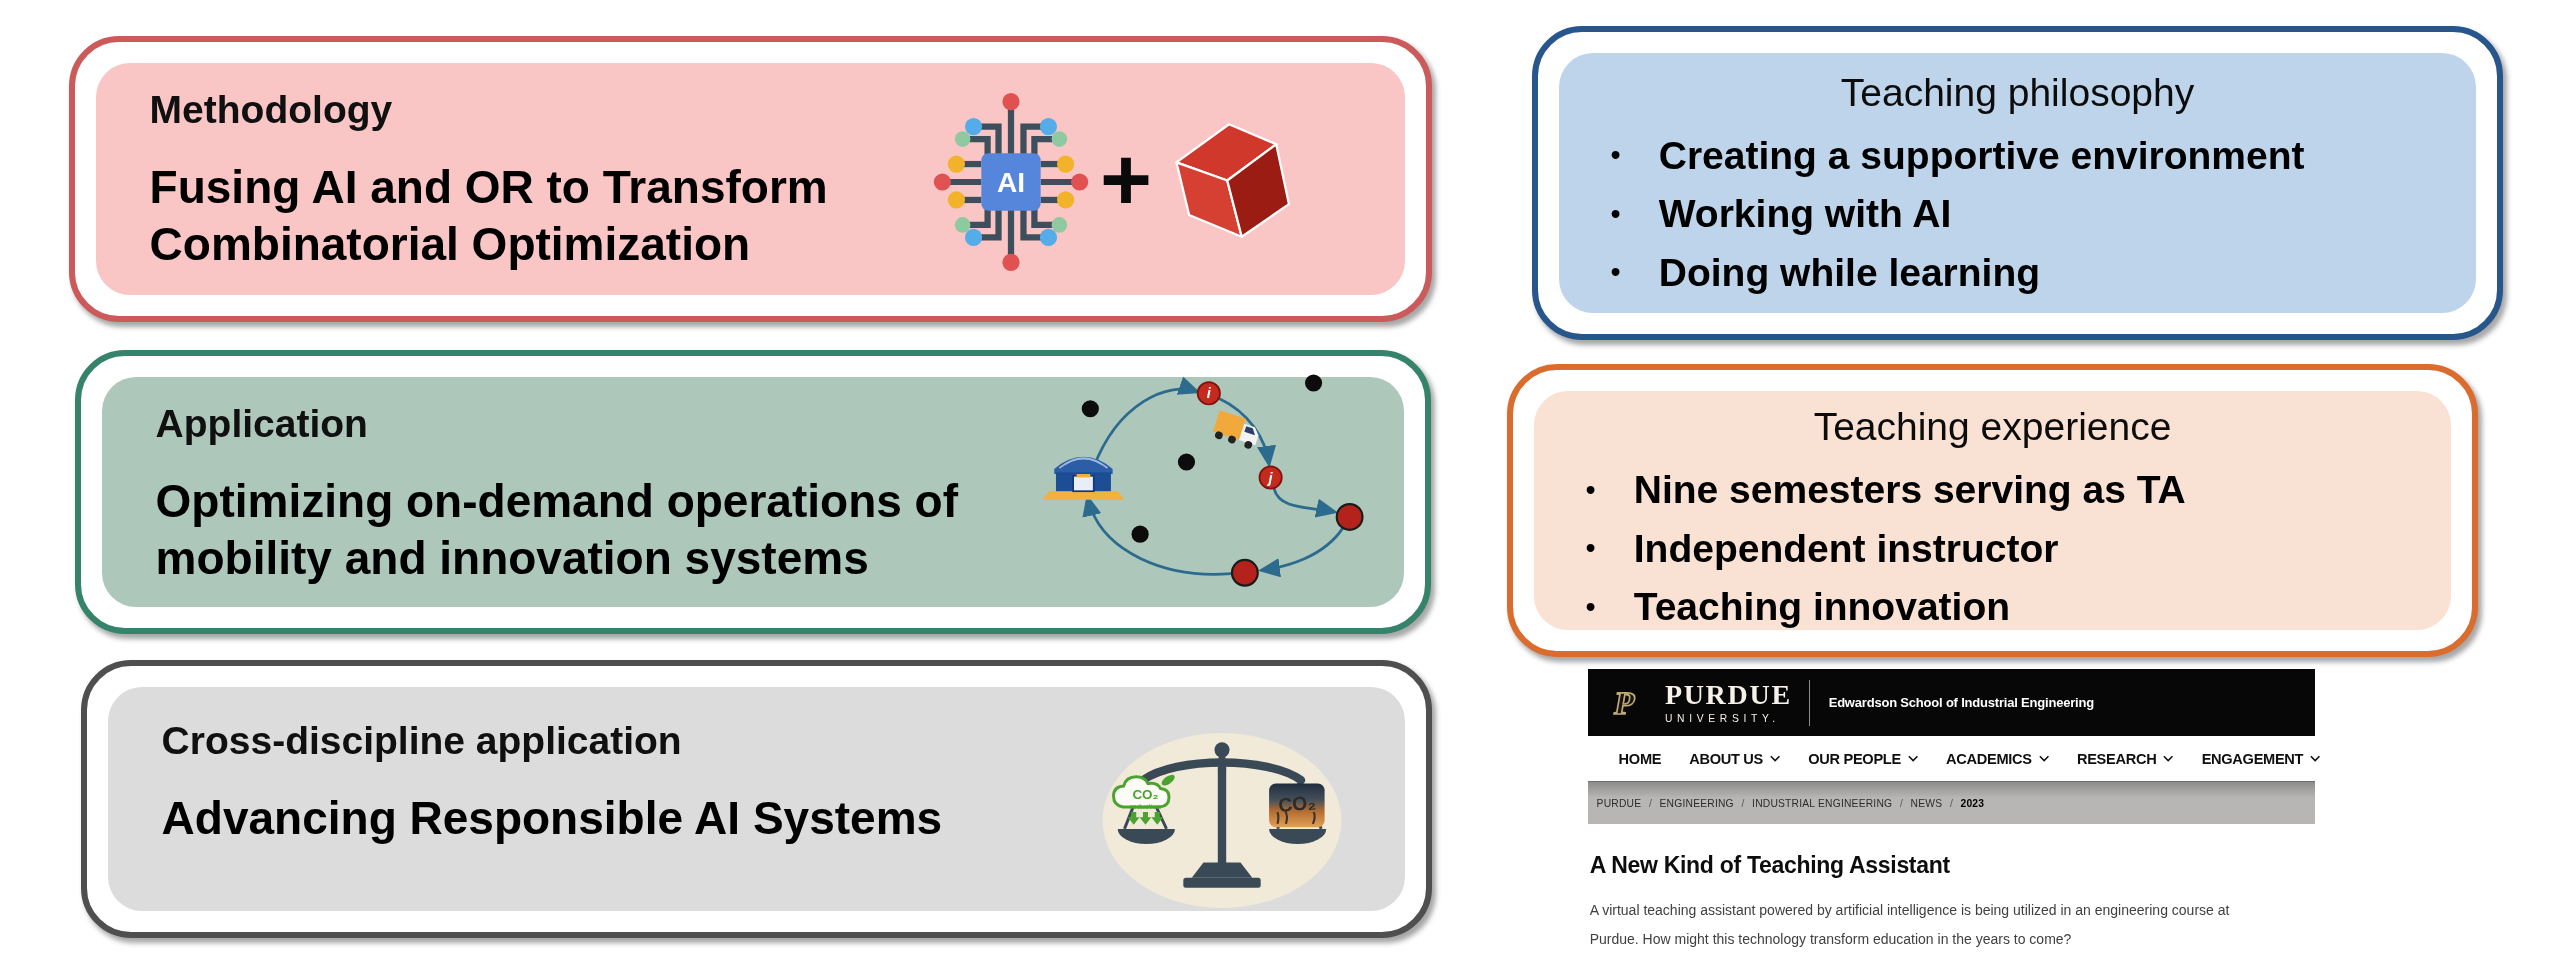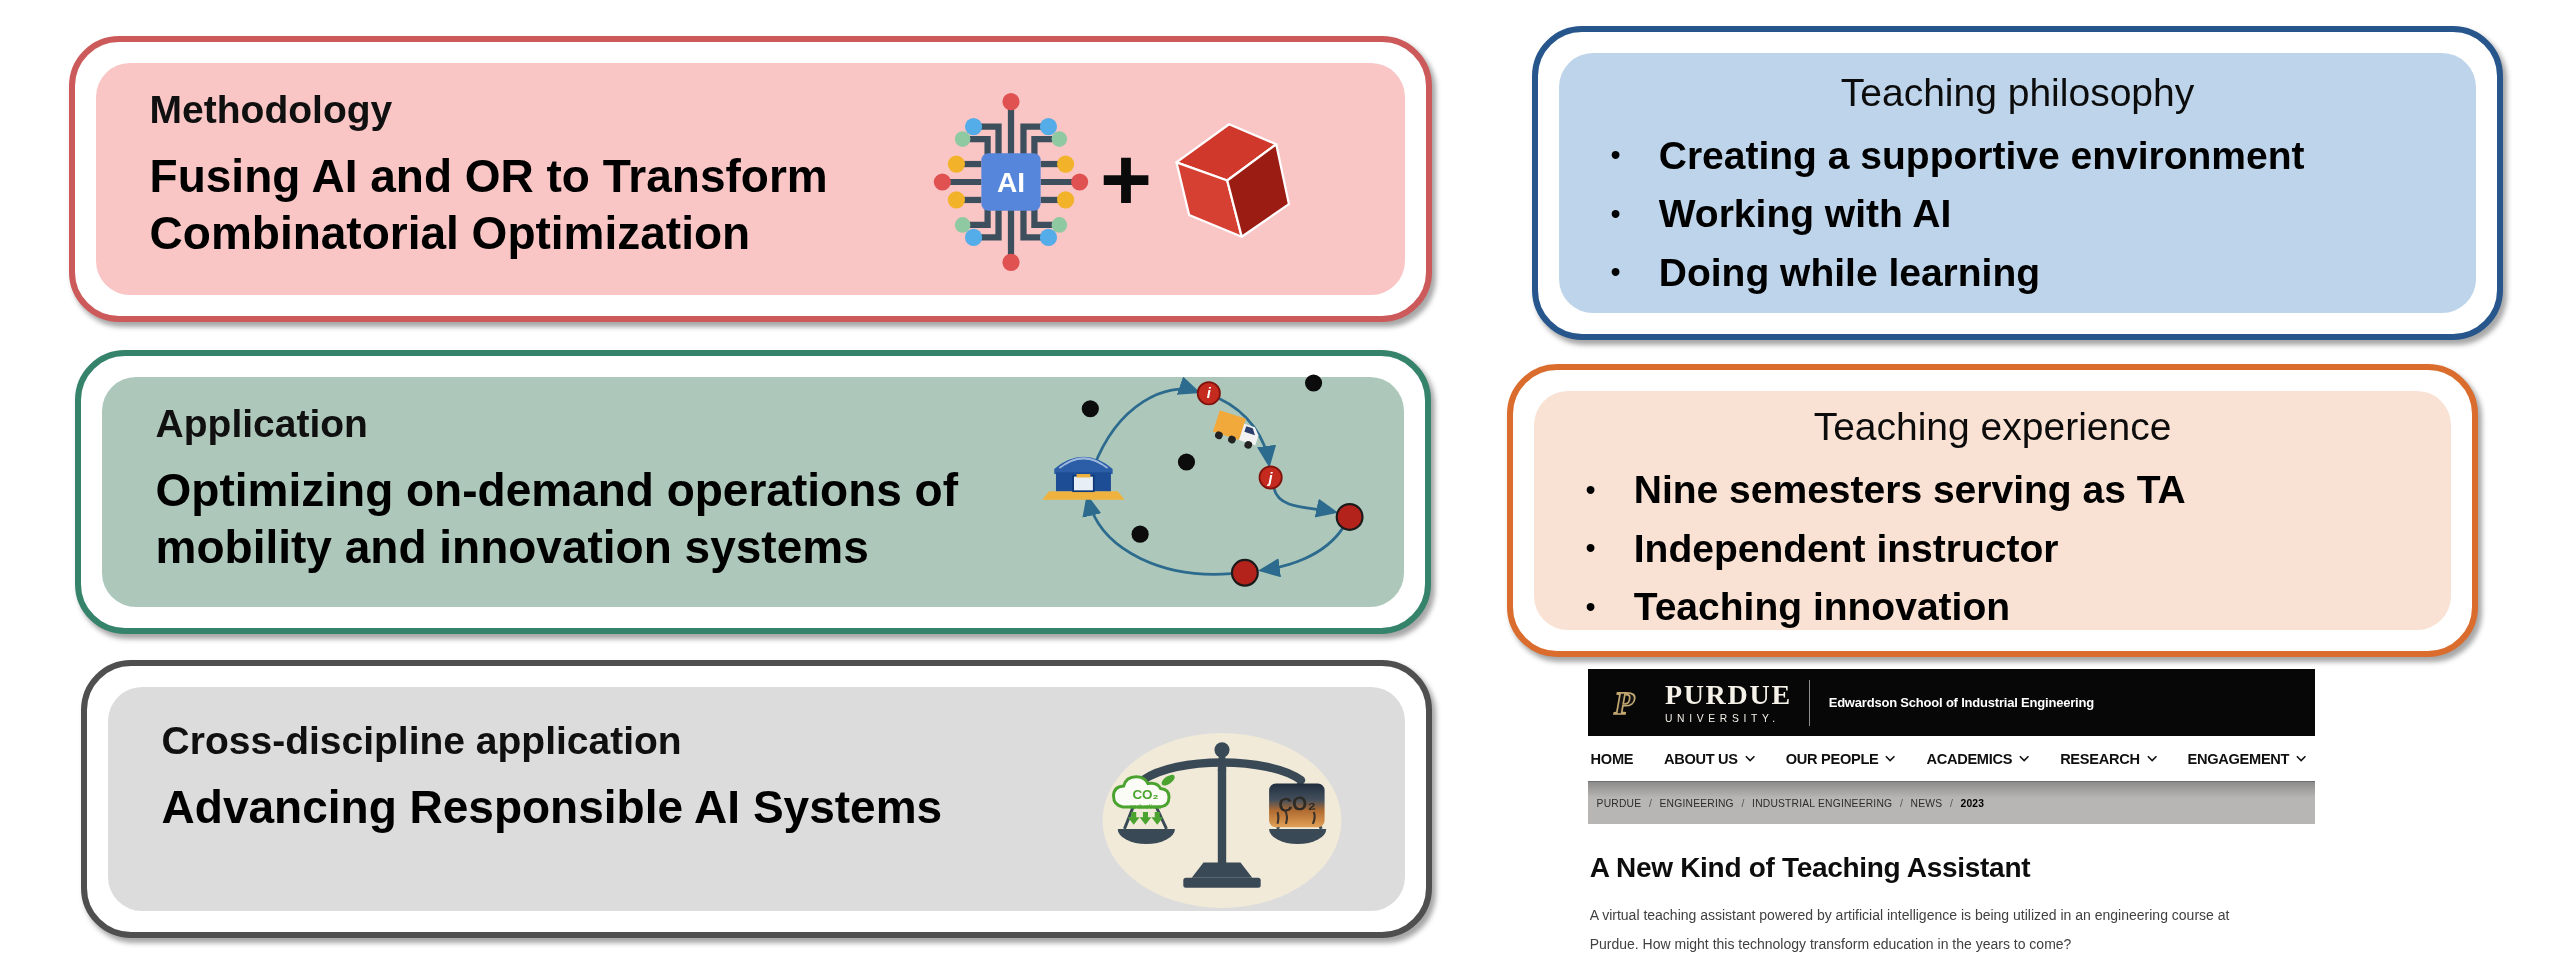--- a/index.html
+++ b/index.html
@@ -6,48 +6,48 @@
   .canvas{
     position:relative;width:2576px;height:978px;background:#ffffff;overflow:hidden;
     font-family:"Liberation Sans","DejaVu Sans",sans-serif;color:#000;
   }
   
   .panel{position:absolute;background:#fff;border:6px solid #888;border-radius:50px;
          box-shadow:3.4px 4.3px 5.1px rgba(60,60,60,.45);}
   .panel-inner{position:absolute;inset:20.6px;border-radius:34px;}
   .panel-content{position:absolute;inset:26.6px;padding:19px 0 0 48px;}
   .p-label{font-size:39px;font-weight:700;color:#101010;line-height:1.15;}
-  .p-title{font-size:46px;font-weight:700;color:#000;line-height:1.24;margin-top:16px;}
+  .p-title{font-size:46px;font-weight:700;color:#000;line-height:1.24;margin-top:27px;}
   .p-icon{position:absolute;}
   
   .panel-content.center{padding:12px 34px 0 34px;}
   .rp-title{font-size:39px;font-weight:400;text-align:center;color:#0c0c0c;}
   .rp-list{margin:12px 0 0 0;padding:0 0 0 12px;list-style:none;}
   .rp-list li{display:flex;align-items:baseline;font-size:39px;font-weight:700;line-height:1.5;color:#000;}
   .rp-bullet{font-size:29px;font-weight:400;margin-right:38px;position:relative;top:-3.4px;}
   
   .site{position:absolute;left:1588px;top:669px;width:727px;height:296px;background:#fff;}
   .site-banner{display:flex;align-items:center;height:67px;background:#070707;padding-left:20.6px;box-sizing:border-box;}
   .logo-wordmark{margin-left:10.3px;display:flex;flex-direction:column;}
   .logo-primary{font-family:"Liberation Serif","DejaVu Serif",serif;font-weight:700;font-size:28px;
                 color:#f6f2e9;letter-spacing:1.7px;line-height:1;}
   .logo-secondary{font-size:10.3px;color:#f6f2e9;letter-spacing:4.7px;margin-top:3.4px;font-weight:400;}
   .banner-divider{width:0.9px;height:46px;background:#8f8f8f;margin:0 19px 0 17px;}
   .banner-title{color:#ffffff;font-weight:700;font-size:13px;letter-spacing:-0.2px;}
   .site-nav{display:flex;align-items:center;justify-content:space-between;height:45px;background:#fff;
             padding:0 8.6px 0 2.6px;box-sizing:border-box;}
   .nav-item{display:flex;align-items:center;gap:6.9px;font-size:14.6px;font-weight:700;letter-spacing:-0.3px;
-            color:#0f0f0f;cursor:pointer;white-space:nowrap;}
+            color:#0f0f0f;cursor:pointer;white-space:nowrap;margin-left:28px;}
   .chev{width:10.3px;height:6.9px;display:block;}
   .site-crumbbar{height:43px;background:linear-gradient(#8e8b8b,#b8b5b5 38%);display:flex;align-items:center;
                  padding-left:8.6px;box-sizing:border-box;border-top:1.7px solid #6e6e6e;}
   .crumb{font-size:10.3px;color:#2c2c2c;letter-spacing:0.2px;}
   .crumb-sep{font-size:10.3px;color:#555;margin:0 7.7px;}
   .crumb.last{font-weight:700;color:#000;}
-  .site-headline{margin:28px 0 0 1.7px;font-size:28px;font-weight:700;color:#0d0d0d;letter-spacing:-0.3px;}
+  .site-headline{margin:28px 0 0 1.7px;font-size:23px;font-weight:700;color:#0d0d0d;letter-spacing:-0.3px;}
   .site-body{margin:17px 0 0 1.7px;font-size:14px;line-height:29px;color:#404040;width:696px;}
   .plus-glyph{font-size:89px;font-weight:700;color:#0a0a0a;line-height:1;}
 </style>
 </head>
 <body>
 
 <div class="canvas">
 
   <div class="panel" style="left:69px;top:36px;width:1351px;height:274px;border-color:#cd5a5a;">
     <div class="panel-inner" style="background:#f9c5c5;"></div>

